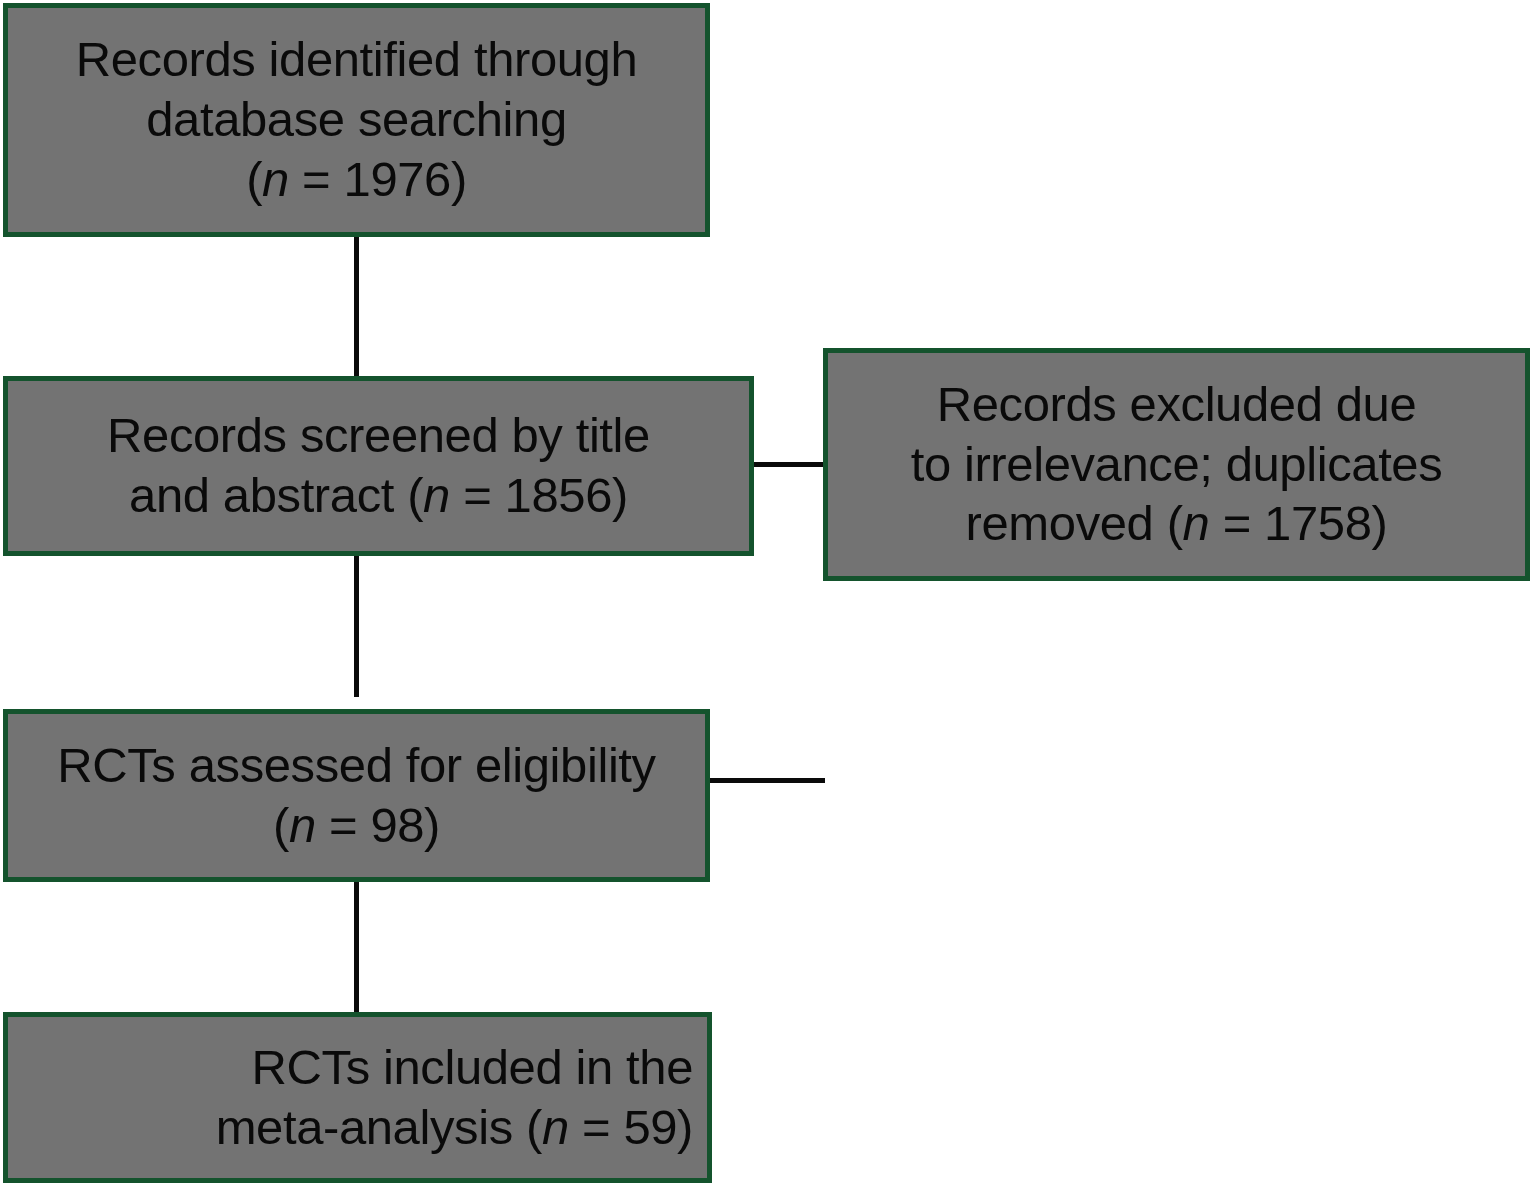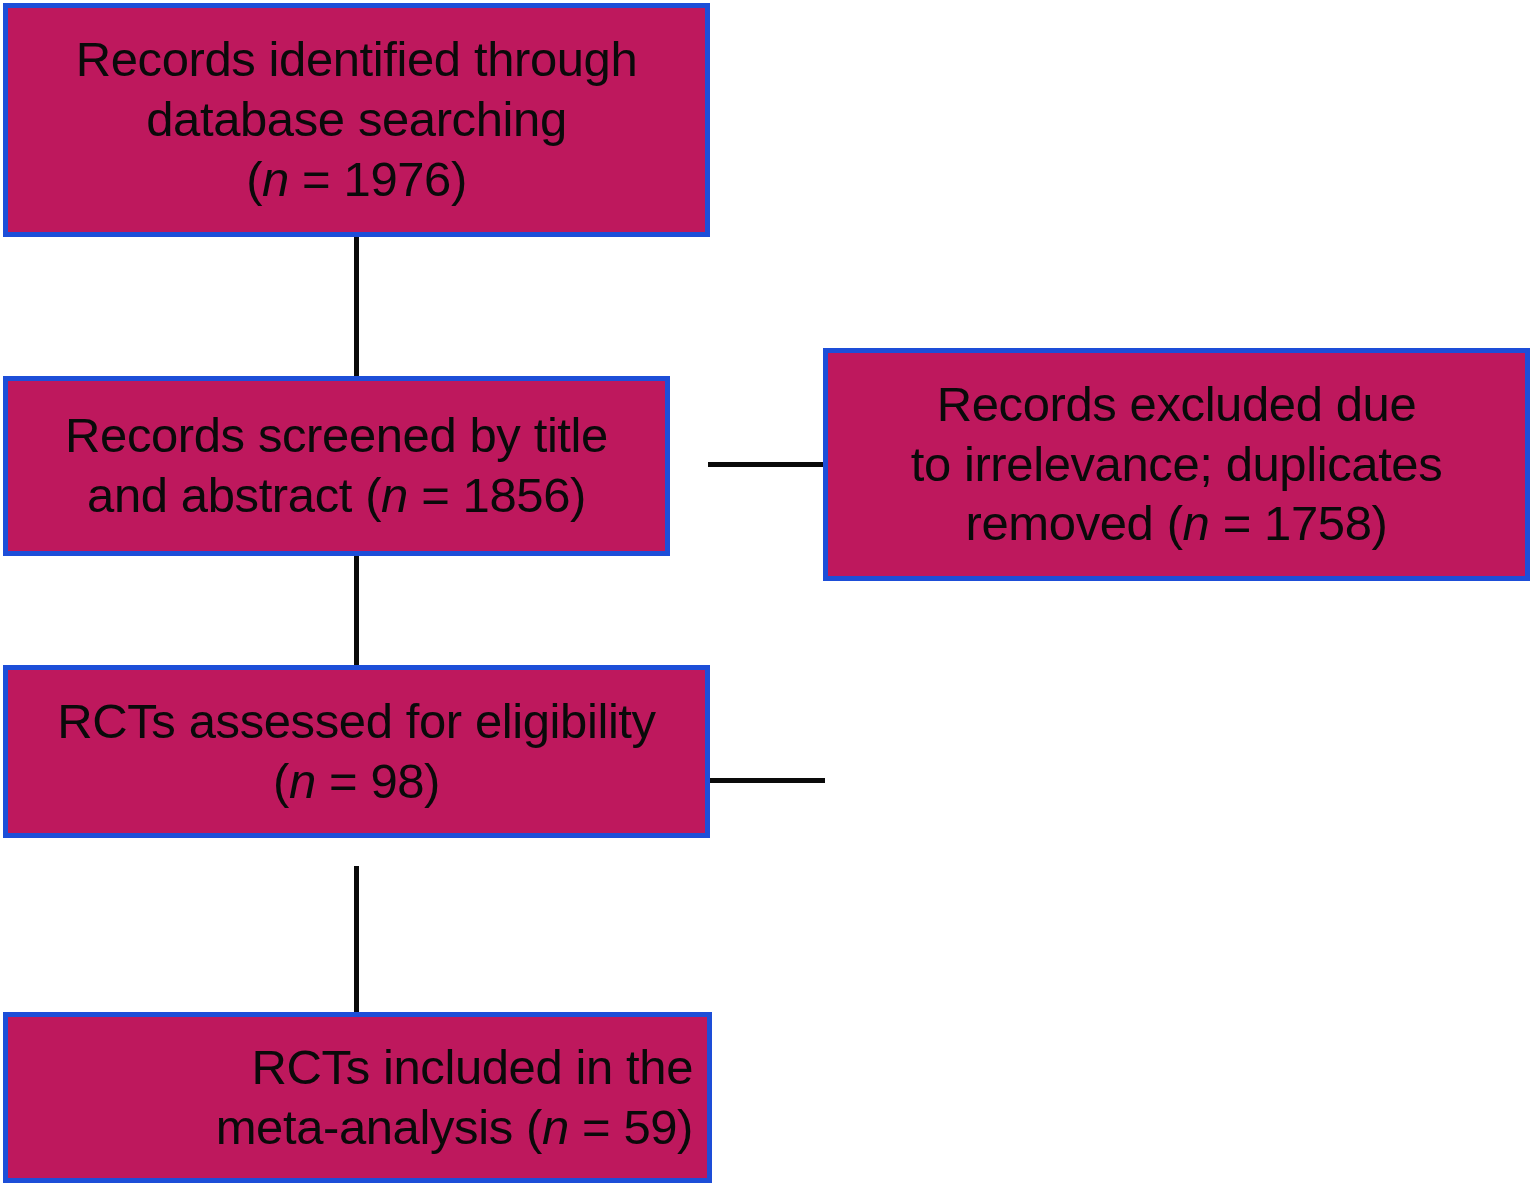--- a/index.html
+++ b/index.html
@@ -13,44 +13,44 @@
   #diagram {
     position: relative;
     width: 1535px;
     height: 1189px;
     background: #ffffff;
     overflow: hidden;
   }
   .node {
     position: absolute;
     box-sizing: border-box;
-    border: 5px solid #1d4ed8;
-    background: #be185d;
+    border: 5px solid #14532d;
+    background: #737373;
     display: flex;
     align-items: center;
     justify-content: center;
     text-align: center;
     color: #0a0a0a;
   }
   .node .label {
     display: block;
     width: 100%;
     padding: 0 14px;
     box-sizing: border-box;
     font-size: 49px;
     line-height: 1.22;
     letter-spacing: -0.4px;
     white-space: pre-line;
     font-stretch: condensed;
   }
   
   #node-identified  { left: 3px;   top: 3px;    width: 707px; height: 234px; }
-  #node-screened    { left: 3px;   top: 376px;  width: 667px; height: 180px; }
+  #node-screened    { left: 3px;   top: 376px;  width: 751px; height: 180px; }
   #node-excluded-1  { left: 823px; top: 348px;  width: 707px; height: 233px; }
-  #node-eligibility { left: 3px;   top: 665px;  width: 707px; height: 173px; }
+  #node-eligibility { left: 3px;   top: 709px;  width: 707px; height: 173px; }
   #node-excluded-2  { left: 823px; top: 665px;  width: 707px; height: 232px; }
   #node-included    { left: 3px;   top: 1012px; width: 709px; height: 171px; text-align: right; }
 
   
   .connector {
     position: absolute;
     background: #0a0a0a;
   }
   .connector.vertical  { width: 5px; }
   .connector.horizontal{ height: 5px; }

